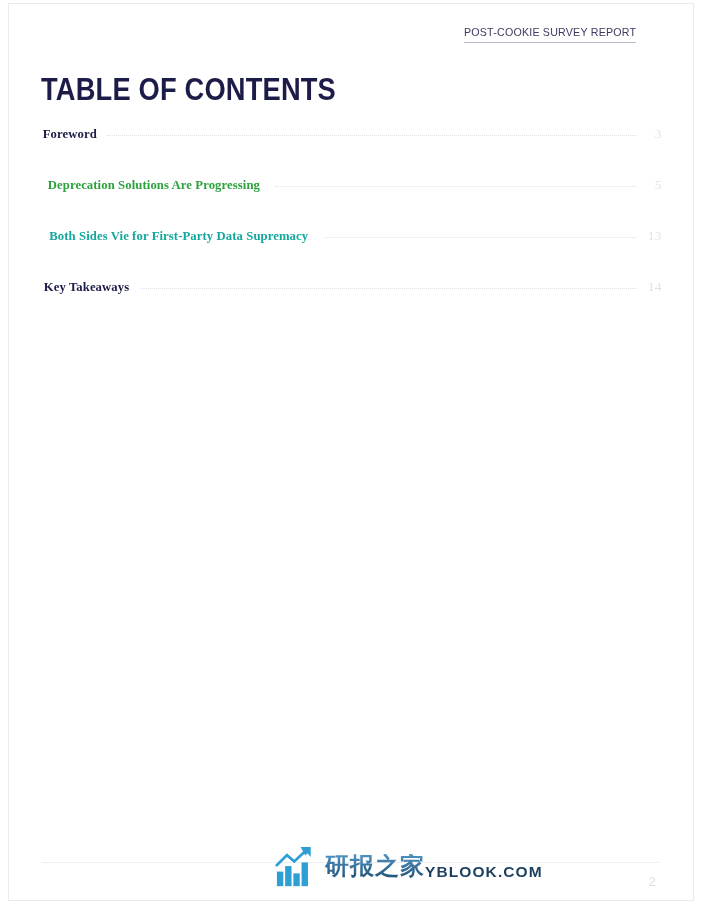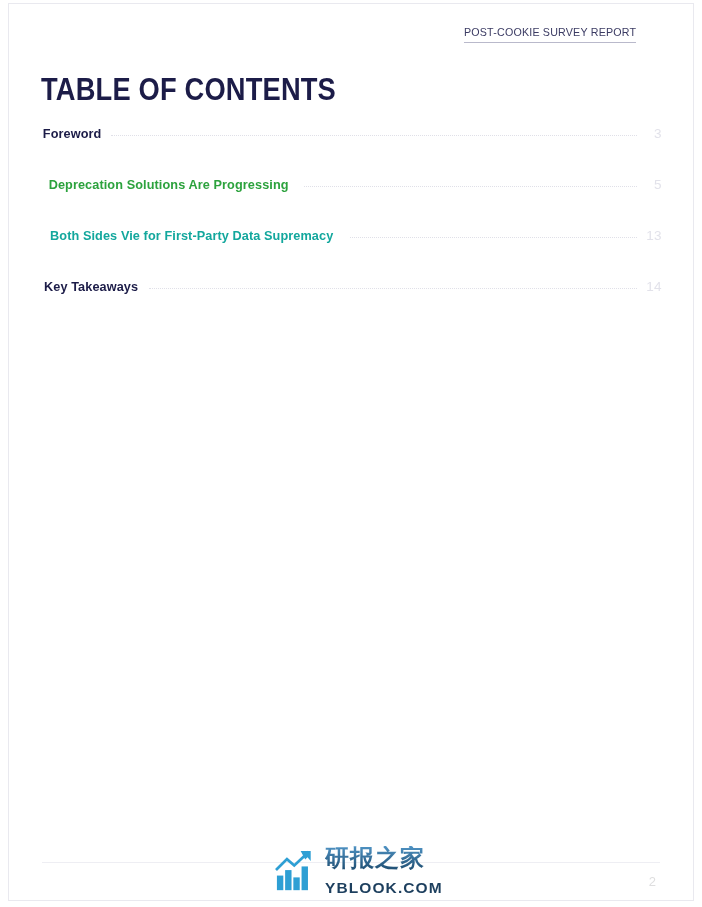--- a/index.html
+++ b/index.html
@@ -68,20 +68,21 @@
     transform-origin: left center;
     white-space: nowrap;
   }
 
   
   .toc {
     position: absolute;
     left: 41px;
     top: 126px;
     width: 621px;
+    font-family: Liberation Serif, serif;
   }
 
   .toc-entry {
     display: flex;
     align-items: baseline;
     height: 51px;
     width: 100%;
     box-sizing: border-box;
   }
 
@@ -164,21 +165,21 @@
     align-items: center;
     gap: 6px;
   }
   .watermark-mark {
     width: 44px;
     height: 42px;
     display: block;
   }
   .watermark-text {
     display: flex;
-    flex-direction: column;
+    flex-direction: row;
     justify-content: center;
     line-height: 1;
   }
   .wm-cn {
     font-size: 24px;
     font-weight: bold;
     letter-spacing: 1px;
     color: #2f6d9e;
     background: linear-gradient(180deg, #4f93c4 0%, #1f4e72 100%);
     -webkit-background-clip: text;

